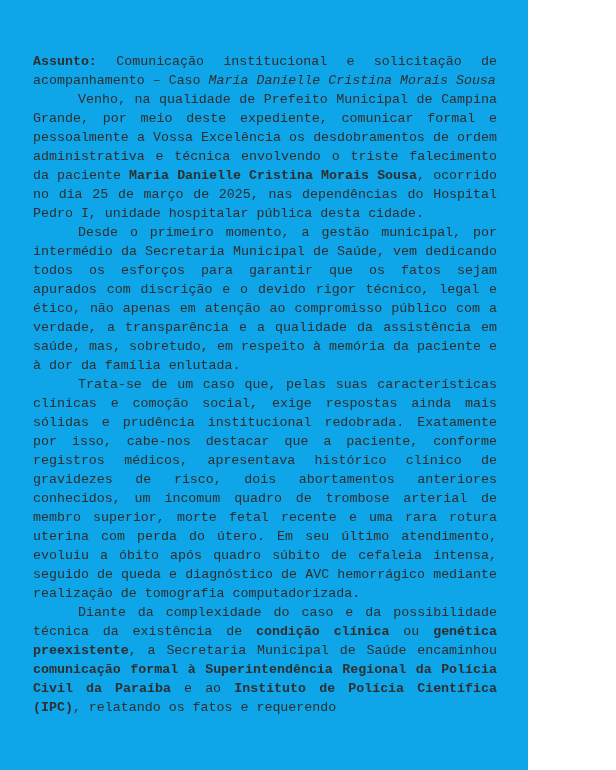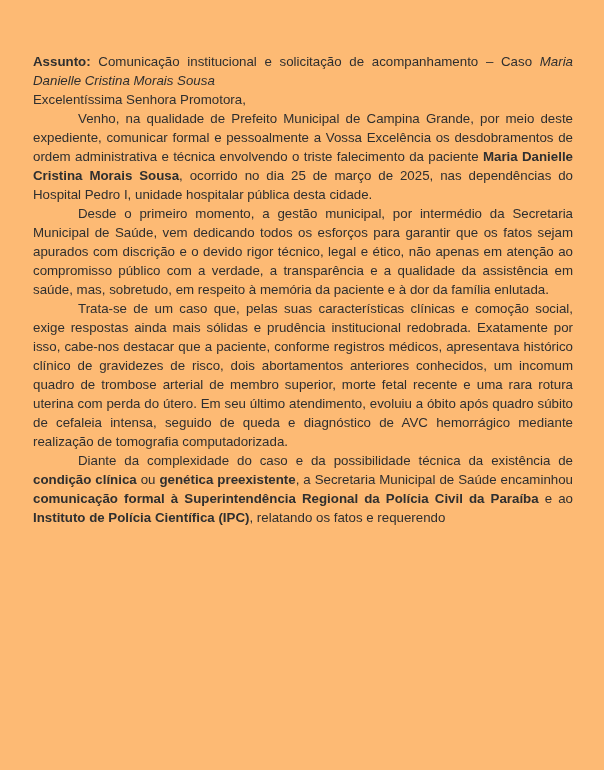--- a/index.html
+++ b/index.html
@@ -2,26 +2,26 @@
 <html lang="pt"><head>
 <meta charset="utf-8">
 <style>
   html, body {
     margin: 0;
     padding: 0;
     background: #ffffff;
   }
   .page {
     position: relative;
-    width: 604px;
+    width: 528px;
     height: 770px;
     box-sizing: border-box;
-    background: #fdba74;
+    background: #0ea5e9;
     padding: 52px 31px 0 33px;
-    font-family: Liberation Sans, sans-serif;
+    font-family: Liberation Mono, monospace;
     font-size: 13.3px;
     line-height: 19px;
     color: #2f2f2f;
     overflow: hidden;
   }
   .page p {
     margin: 0;
     text-align: justify;
     hyphens: none;
   }
@@ -39,21 +39,20 @@
   b { font-weight: bold; }
   i { font-style: italic; }
 </style>
 </head>
 <body>
 
 <div class="page">
 
   <p class="subject"><b>Assunto:</b><span> Comunicação institucional e solicitação de acompanhamento – Caso </span><i>Maria Danielle Cristina Morais Sousa</i></p>
 
-  <p class="salutation">Excelentíssima Senhora Promotora,</p>
 
   <p class="body-par"><span>Venho, na qualidade de Prefeito Municipal de Campina Grande, por meio deste expediente, comunicar formal e pessoalmente a Vossa Excelência os desdobramentos de ordem administrativa e técnica envolvendo o triste falecimento da paciente </span><b>Maria Danielle Cristina Morais Sousa</b><span>, ocorrido no dia 25 de março de 2025, nas dependências do Hospital Pedro I, unidade hospitalar pública desta cidade.</span></p>
 
   <p class="body-par"><span>Desde o primeiro momento, a gestão municipal, por intermédio da Secretaria Municipal de Saúde, vem dedicando todos os esforços para garantir que os fatos sejam apurados com discrição e o devido rigor técnico, legal e ético, não apenas em atenção ao compromisso público com a verdade, a transparência e a qualidade da assistência em saúde, mas, sobretudo, em respeito à memória da paciente e à dor da família enlutada.</span></p>
 
   <p class="body-par"><span>Trata-se de um caso que, pelas suas características clínicas e comoção social, exige respostas ainda mais sólidas e prudência institucional redobrada. Exatamente por isso, cabe-nos destacar que a paciente, conforme registros médicos, apresentava histórico clínico de gravidezes de risco, dois abortamentos anteriores conhecidos, um incomum quadro de trombose arterial de membro superior, morte fetal recente e uma rara rotura uterina com perda do útero. Em seu último atendimento, evoluiu a óbito após quadro súbito de cefaleia intensa, seguido de queda e diagnóstico de AVC hemorrágico mediante realização de tomografia computadorizada.</span></p>
 
   <p class="body-par"><span>Diante da complexidade do caso e da possibilidade técnica da existência de </span><b>condição clínica</b><span> ou </span><b>genética preexistente</b><span>, a Secretaria Municipal de Saúde encaminhou </span><b>comunicação formal à Superintendência Regional da Polícia Civil da Paraíba</b><span> e ao </span><b>Instituto de Polícia Científica (IPC)</b><span>, relatando os fatos e requerendo</span></p>
 
 </div>

